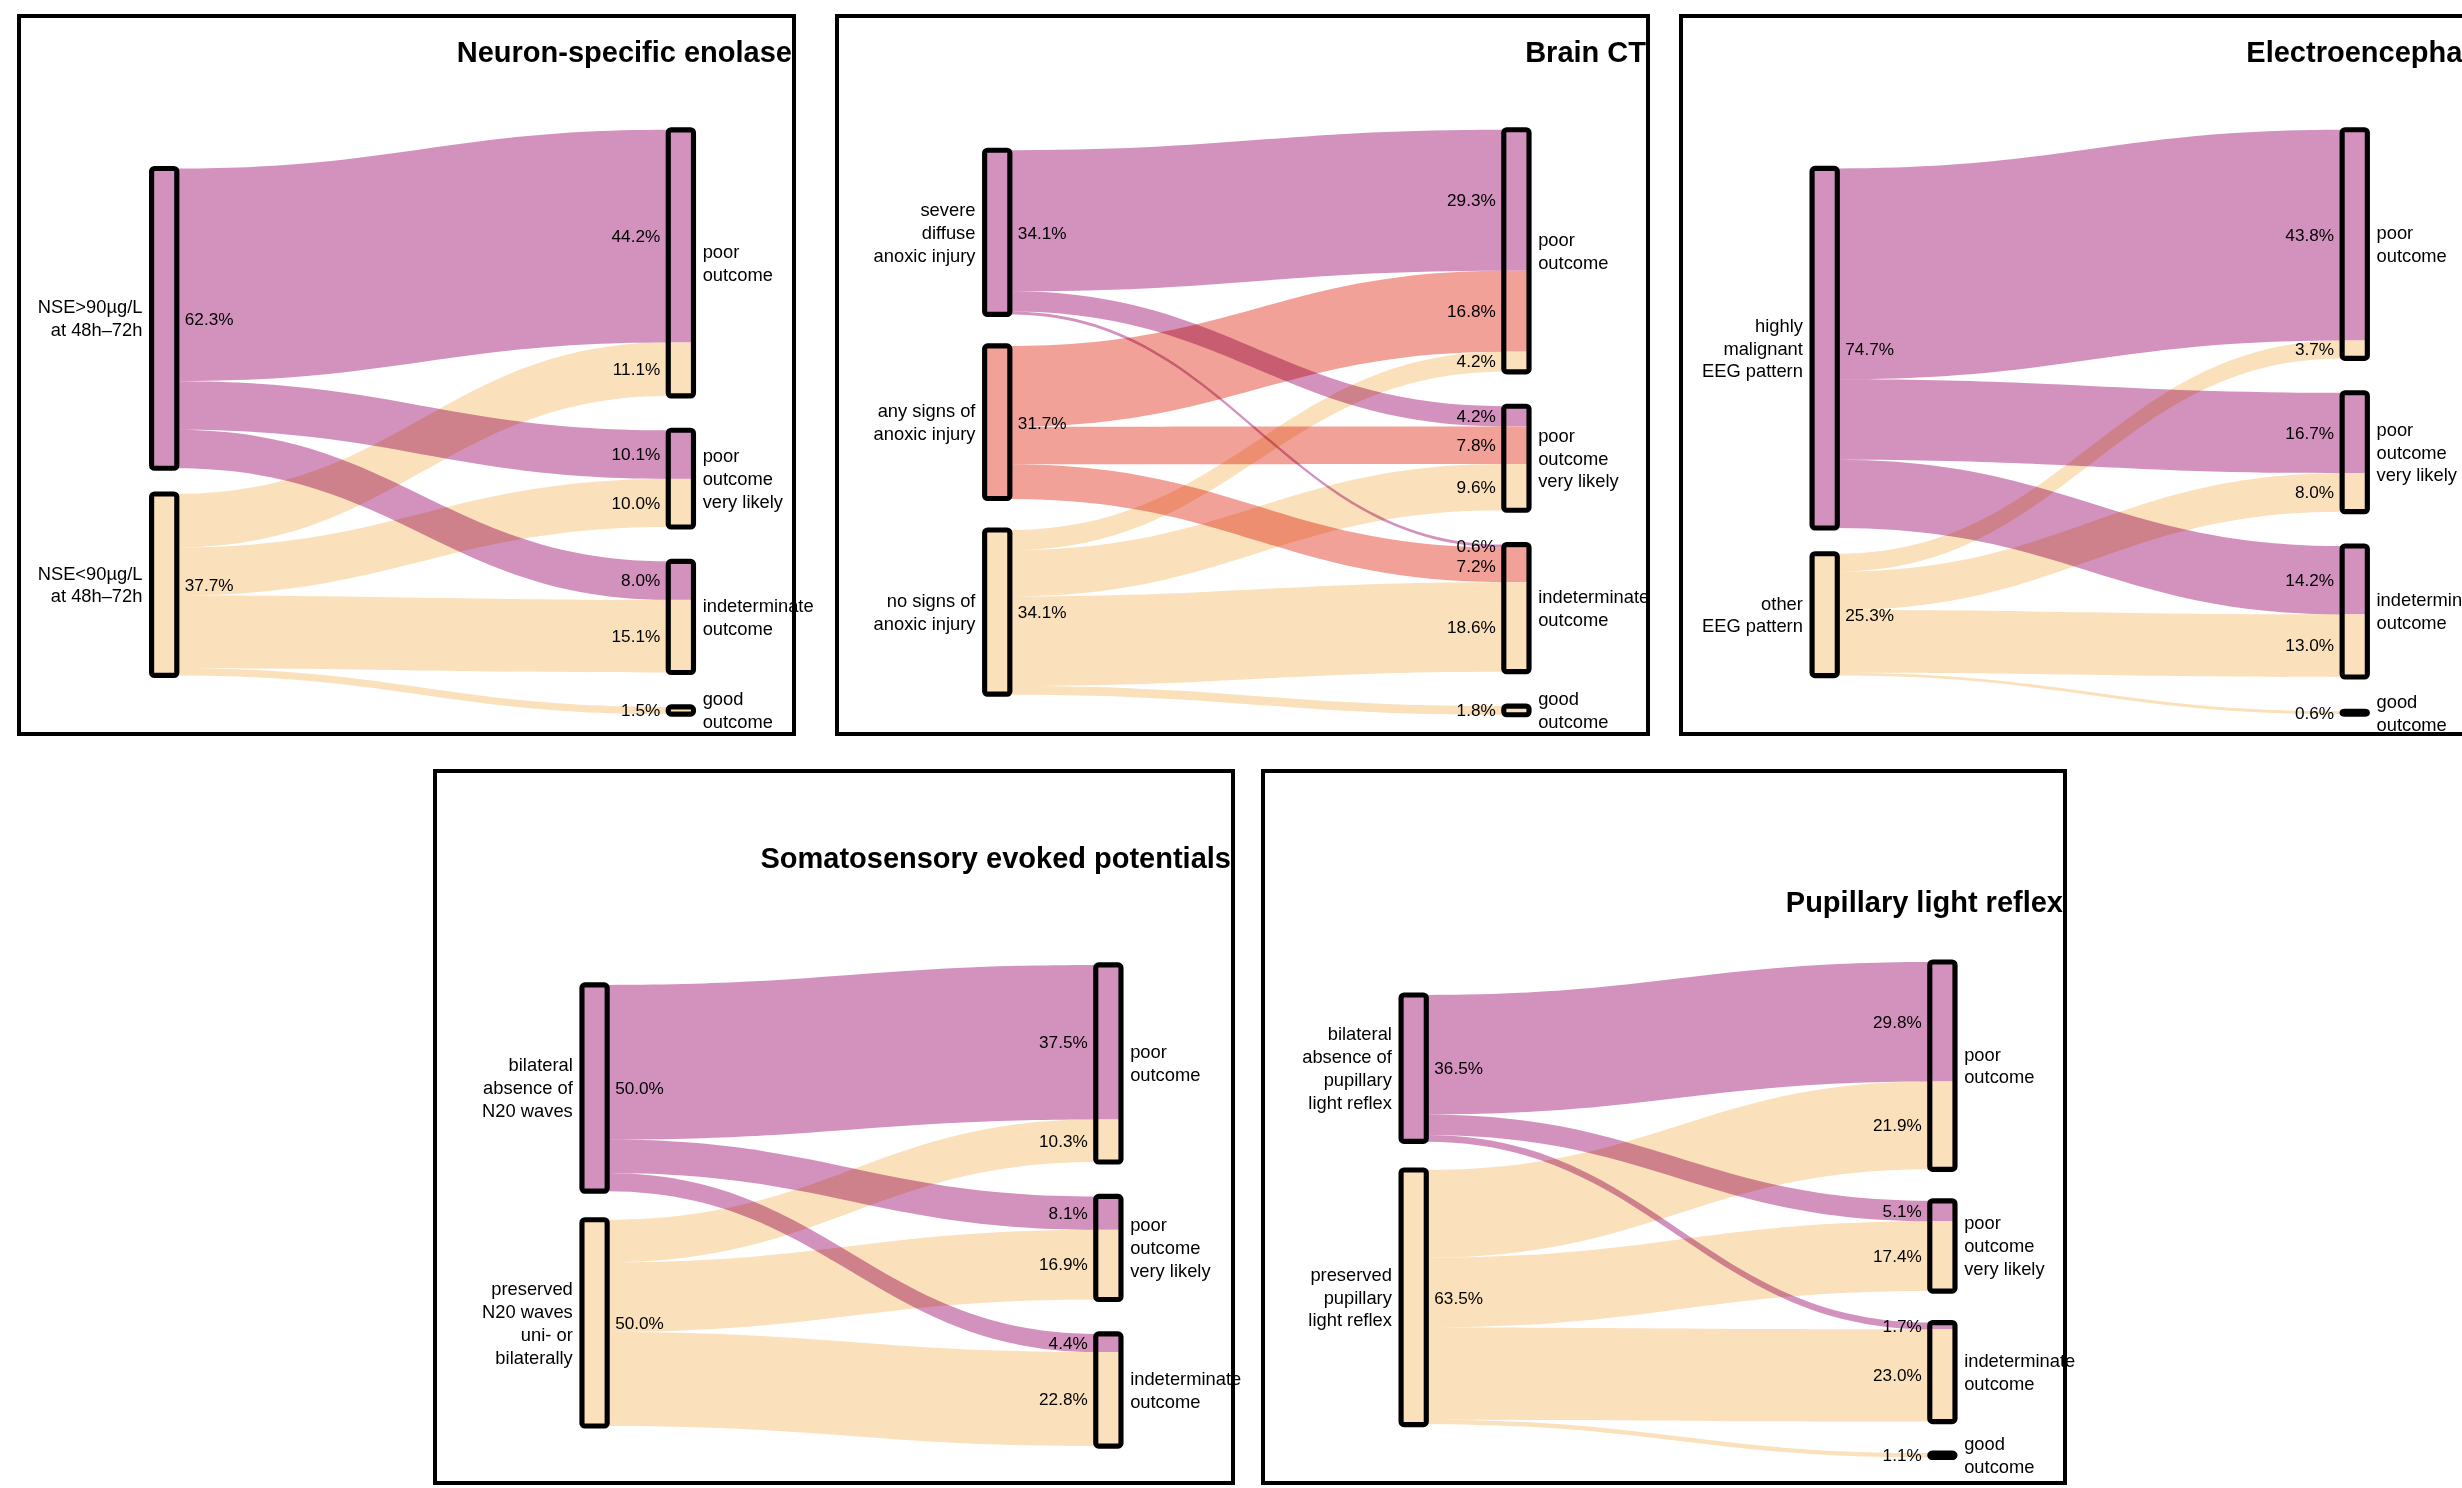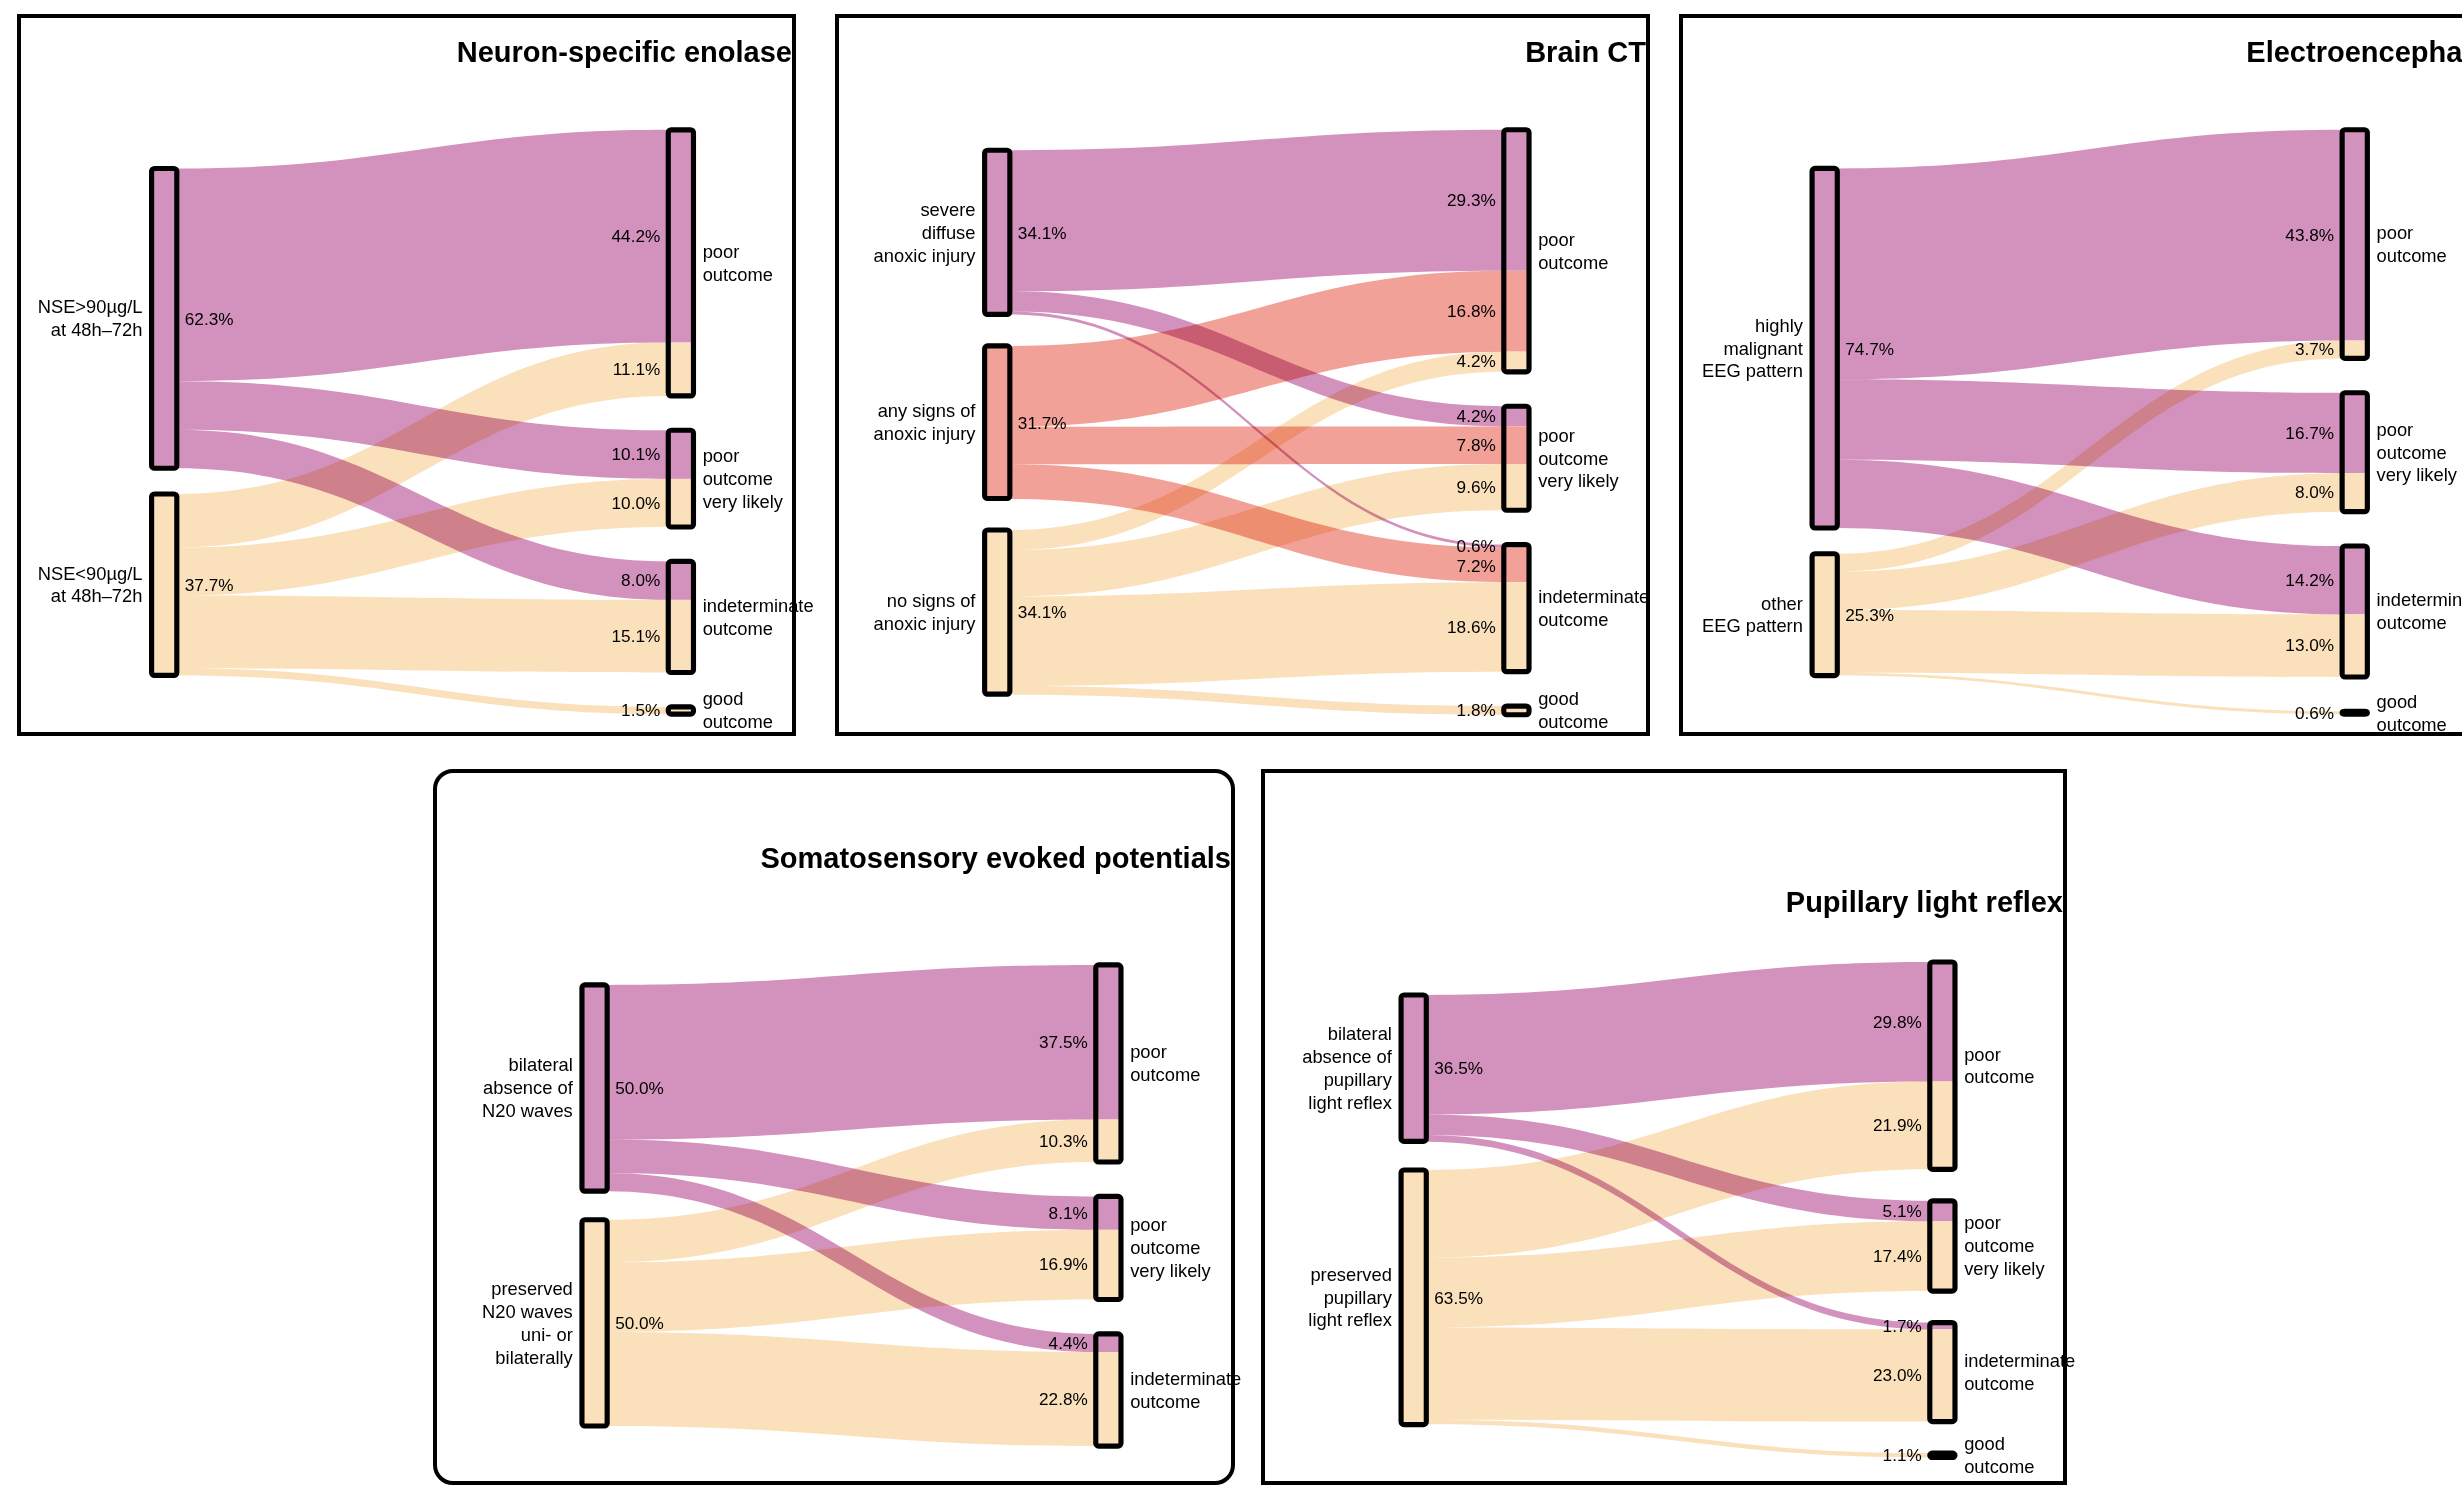--- a/index.html
+++ b/index.html
@@ -155,21 +155,21 @@
       <text x="1210" y="1203.48" text-anchor="start" font-size="32"><tspan x="1210" y="1203.48">good</tspan><tspan x="1210" y="1243.48">outcome</tspan></text>
       <text x="1136" y="388.96000000000004" text-anchor="end" font-size="30"><tspan x="1136" y="388.96000000000004">43.8%</tspan></text>
       <text x="1136" y="588.46" text-anchor="end" font-size="30"><tspan x="1136" y="588.46">3.7%</tspan></text>
       <text x="1136" y="734.14" text-anchor="end" font-size="30"><tspan x="1136" y="734.14">16.7%</tspan></text>
       <text x="1136" y="837.88" text-anchor="end" font-size="30"><tspan x="1136" y="837.88">8.0%</tspan></text>
       <text x="1136" y="991.12" text-anchor="end" font-size="30"><tspan x="1136" y="991.12">14.2%</tspan></text>
       <text x="1136" y="1105.36" text-anchor="end" font-size="30"><tspan x="1136" y="1105.36">13.0%</tspan></text>
       <text x="1136" y="1222.48" text-anchor="end" font-size="30"><tspan x="1136" y="1222.48">0.6%</tspan></text>
     </svg>
 </section>
-<section class="panel" id="panel-3" style="left: 433px; top: 769px; width: 802px; height: 716px; border-radius: 20px;">
+<section class="panel" id="panel-3" style="left: 433px; top: 769px; width: 802px; height: 716px;">
   <h2 class="panel-title" style="top: 70px;">Somatosensory evoked potentials</h2>
   <svg class="sankey-svg" width="794" height="708" viewBox="0 0 1386 1236">
       <path d="M297,780 C680.85,780 766.1500000000001,605 1150,605 L1150,679.16 C766.1500000000001,679.16 680.85,854.16 297,854.16 Z" fill="#FAE1BC" class="flow-path"></path>
       <path d="M297,854.16 C680.85,854.16 766.1500000000001,797.48 1150,797.48 L1150,919.16 C766.1500000000001,919.16 680.85,975.8399999999999 297,975.8399999999999 Z" fill="#FAE1BC" class="flow-path"></path>
       <path d="M297,975.84 C680.85,975.84 766.1500000000001,1010.8399999999999 1150,1010.8399999999999 L1150,1175 C766.1500000000001,1175 680.85,1140 297,1140 Z" fill="#FAE1BC" class="flow-path"></path>
       <path d="M297,370 C680.85,370 766.1500000000001,335 1150,335 L1150,605 C766.1500000000001,605 680.85,640 297,640 Z" fill="#D392BD" class="flow-path"></path>
       <path d="M297,640 C680.85,640 766.1500000000001,739.16 1150,739.16 L1150,797.48 C766.1500000000001,797.48 680.85,698.32 297,698.32 Z" fill="#D392BD" class="flow-path"></path>
       <path d="M297,698.3199999999999 C680.85,698.3199999999999 766.1500000000001,979.16 1150,979.16 L1150,1010.8399999999999 C766.1500000000001,1010.8399999999999 680.85,729.9999999999999 297,729.9999999999999 Z" fill="#D392BD" class="flow-path"></path>
       <rect x="253" y="370" width="44" height="360" fill="#D392BD" stroke="#000000" stroke-width="9" rx="5"></rect>
       <text x="237" y="521" text-anchor="end" font-size="32"><tspan x="237" y="521">bilateral</tspan><tspan x="237" y="561">absence of</tspan><tspan x="237" y="601">N20 waves</tspan></text>

